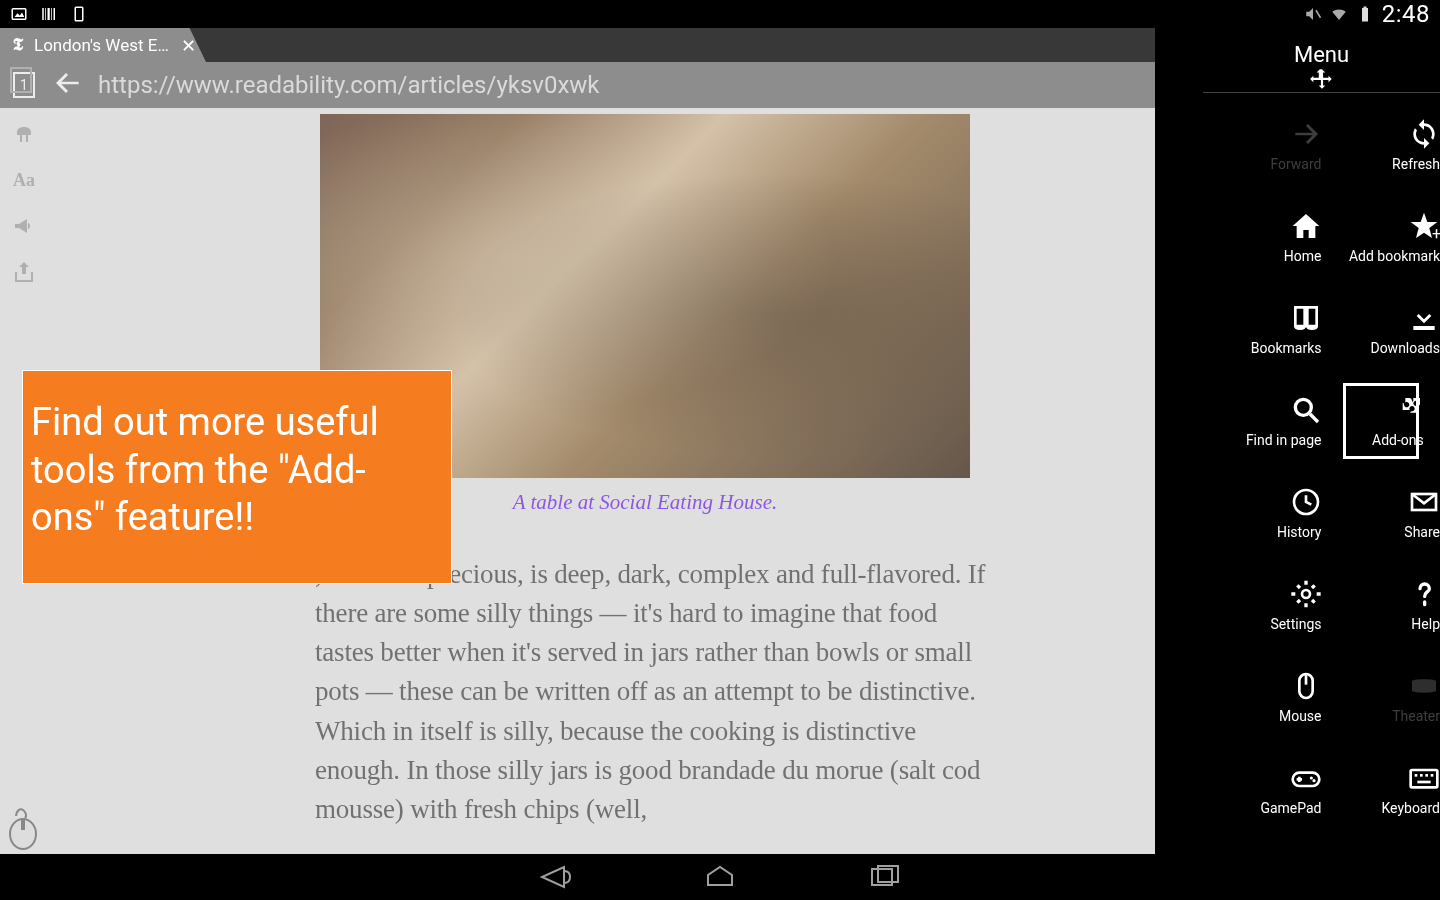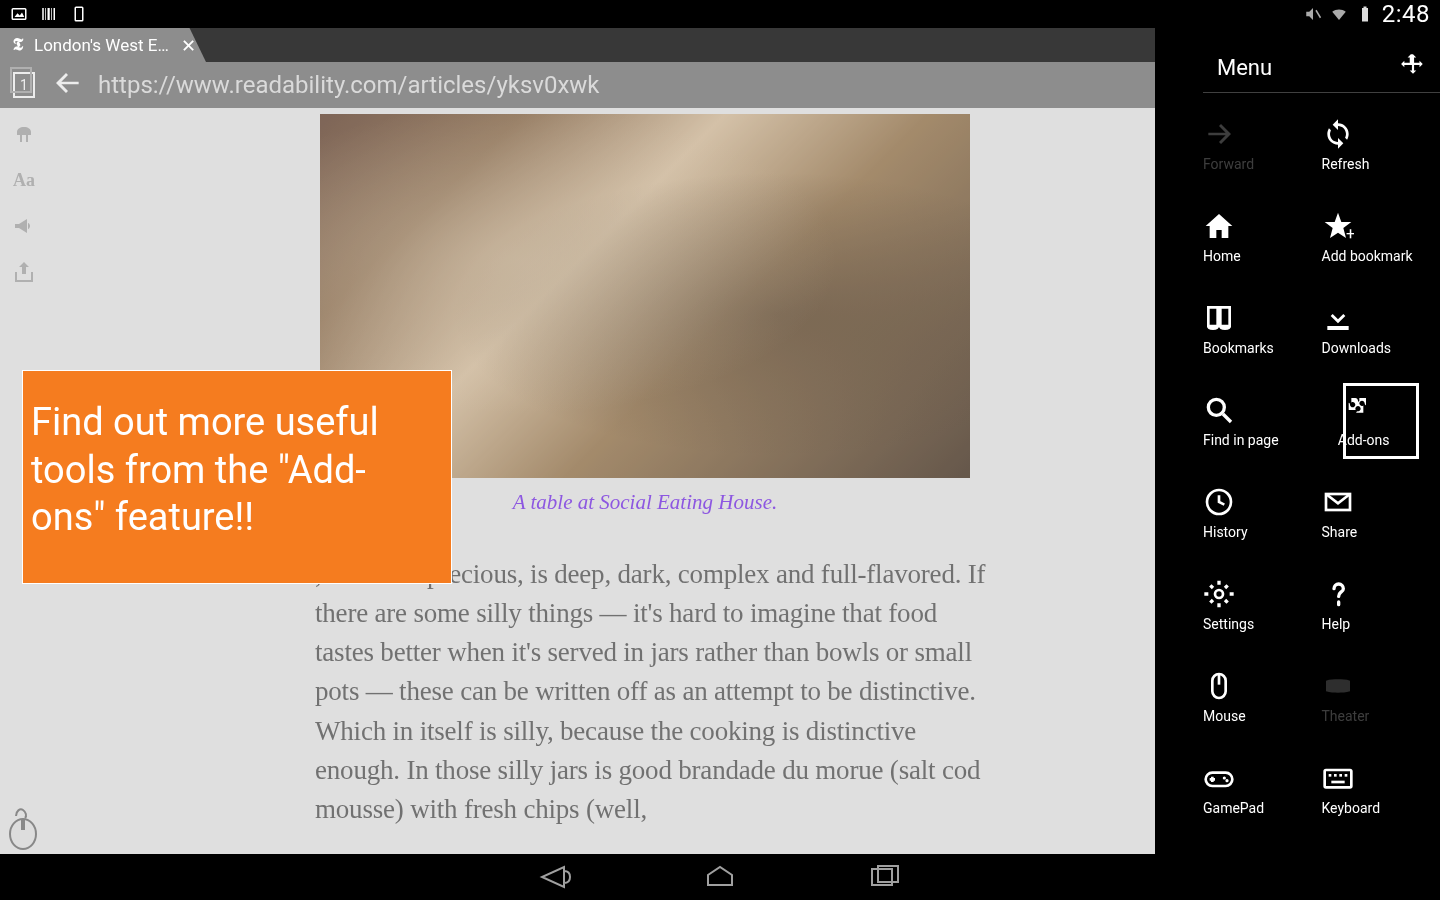--- a/index.html
+++ b/index.html
@@ -43,25 +43,25 @@
 
 
 .callout { position: absolute; left: 22px; top: 370px; width: 430px; height: 214px; background: #f57c1f; border: 1px solid #fff; color: #fff; font-size: 38px; line-height: 1.25; padding: 28px 18px 18px 8px; }
 
 
 .mouse-widget { position: absolute; left: 6px; bottom: 50px; width: 34px; height: 44px; }
 .mouse-widget svg { width: 34px; height: 44px; }
 
 
 .menu-panel { position: absolute; top: 42px; right: 0; width: 237px; bottom: 46px; background: #000; color: #fff; }
-.menu-header { height: 50px; display: flex; align-items: center; justify-content: space-between; padding: 0 14px; font-size: 22px; }
+.menu-header { height: 50px; display: flex; align-items: center; justify-content: space-between; padding: 0 14px; font-size: 22px; flex-direction: column; }
 .menu-move svg { width: 26px; height: 26px; fill: #fff; }
 .menu-divider { height: 1px; background: #404040; }
 .menu-grid { display: grid; grid-template-columns: 1fr 1fr; padding: 6px 0 0 0; gap: 0; }
-.menu-item { display: flex; flex-direction: column; align-items: flex-start; justify-content: center; height: 92px; cursor: pointer; position: relative; }
+.menu-item { display: flex; flex-direction: column; align-items: flex-end; justify-content: center; height: 92px; cursor: pointer; position: relative; }
 .menu-item.highlighted { outline: 3px solid #fff; outline-offset: -8px; width: 86px; height: 86px; margin: 3px auto; }
 .menu-item.disabled { opacity: 0.45; }
 .menu-item svg { width: 32px; height: 32px; fill: #fff; }
 .menu-item.disabled svg { fill: #888; }
 .menu-label { font-size: 14px; margin-top: 6px; color: #fff; }
 .menu-item.disabled .menu-label { color: #888; }
 
 
 .nav-bar { position: absolute; bottom: 0; left: 0; right: 0; height: 46px; background: #000; display: flex; justify-content: center; align-items: center; gap: 130px; }
 .nav-bar svg { width: 36px; height: 28px; fill: none; stroke: #a0a0a0; stroke-width: 2; }

